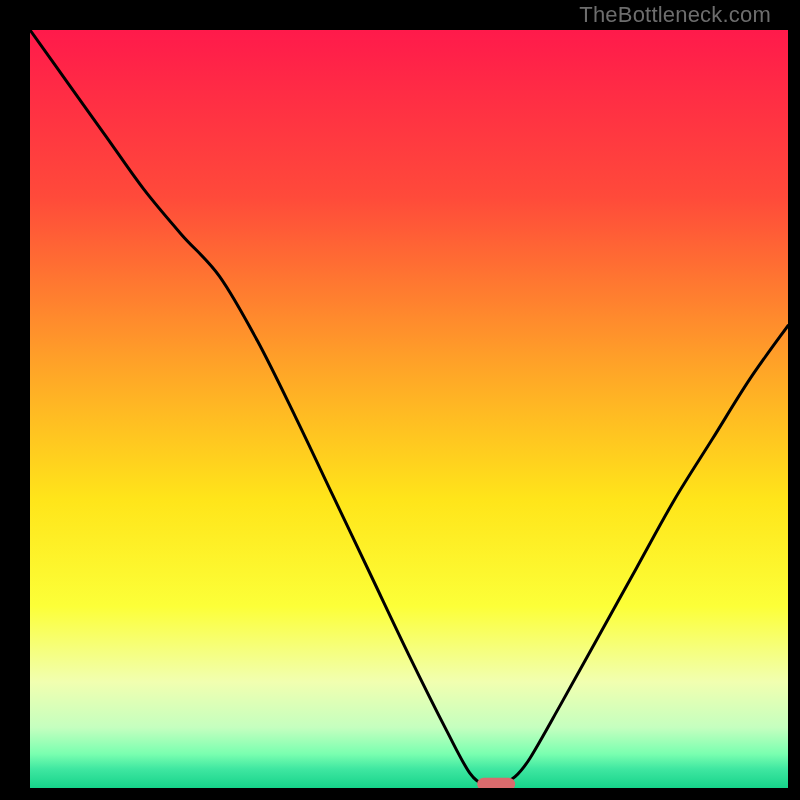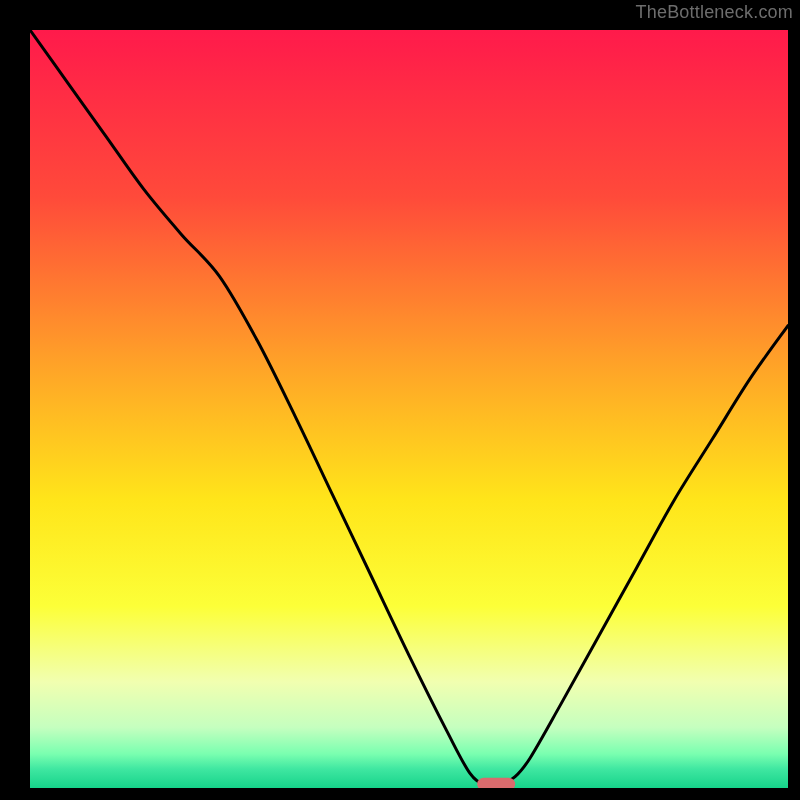--- a/index.html
+++ b/index.html
@@ -17,23 +17,23 @@
     height: 800px;
     background: #000;
   }
   .plot {
     position: absolute;
     display: block;
   }
   .watermark {
     position: absolute;
     top: 2px;
-    right: 7px;
+    right: 29px;
     color: #6d6d6d;
-    font-size: 18px;
+    font-size: 22px;
     font-weight: 500;
     letter-spacing: 0.2px;
     user-select: none;
   }
 </style>
 </head>
 <body>
 
 <div class="frame">
 

